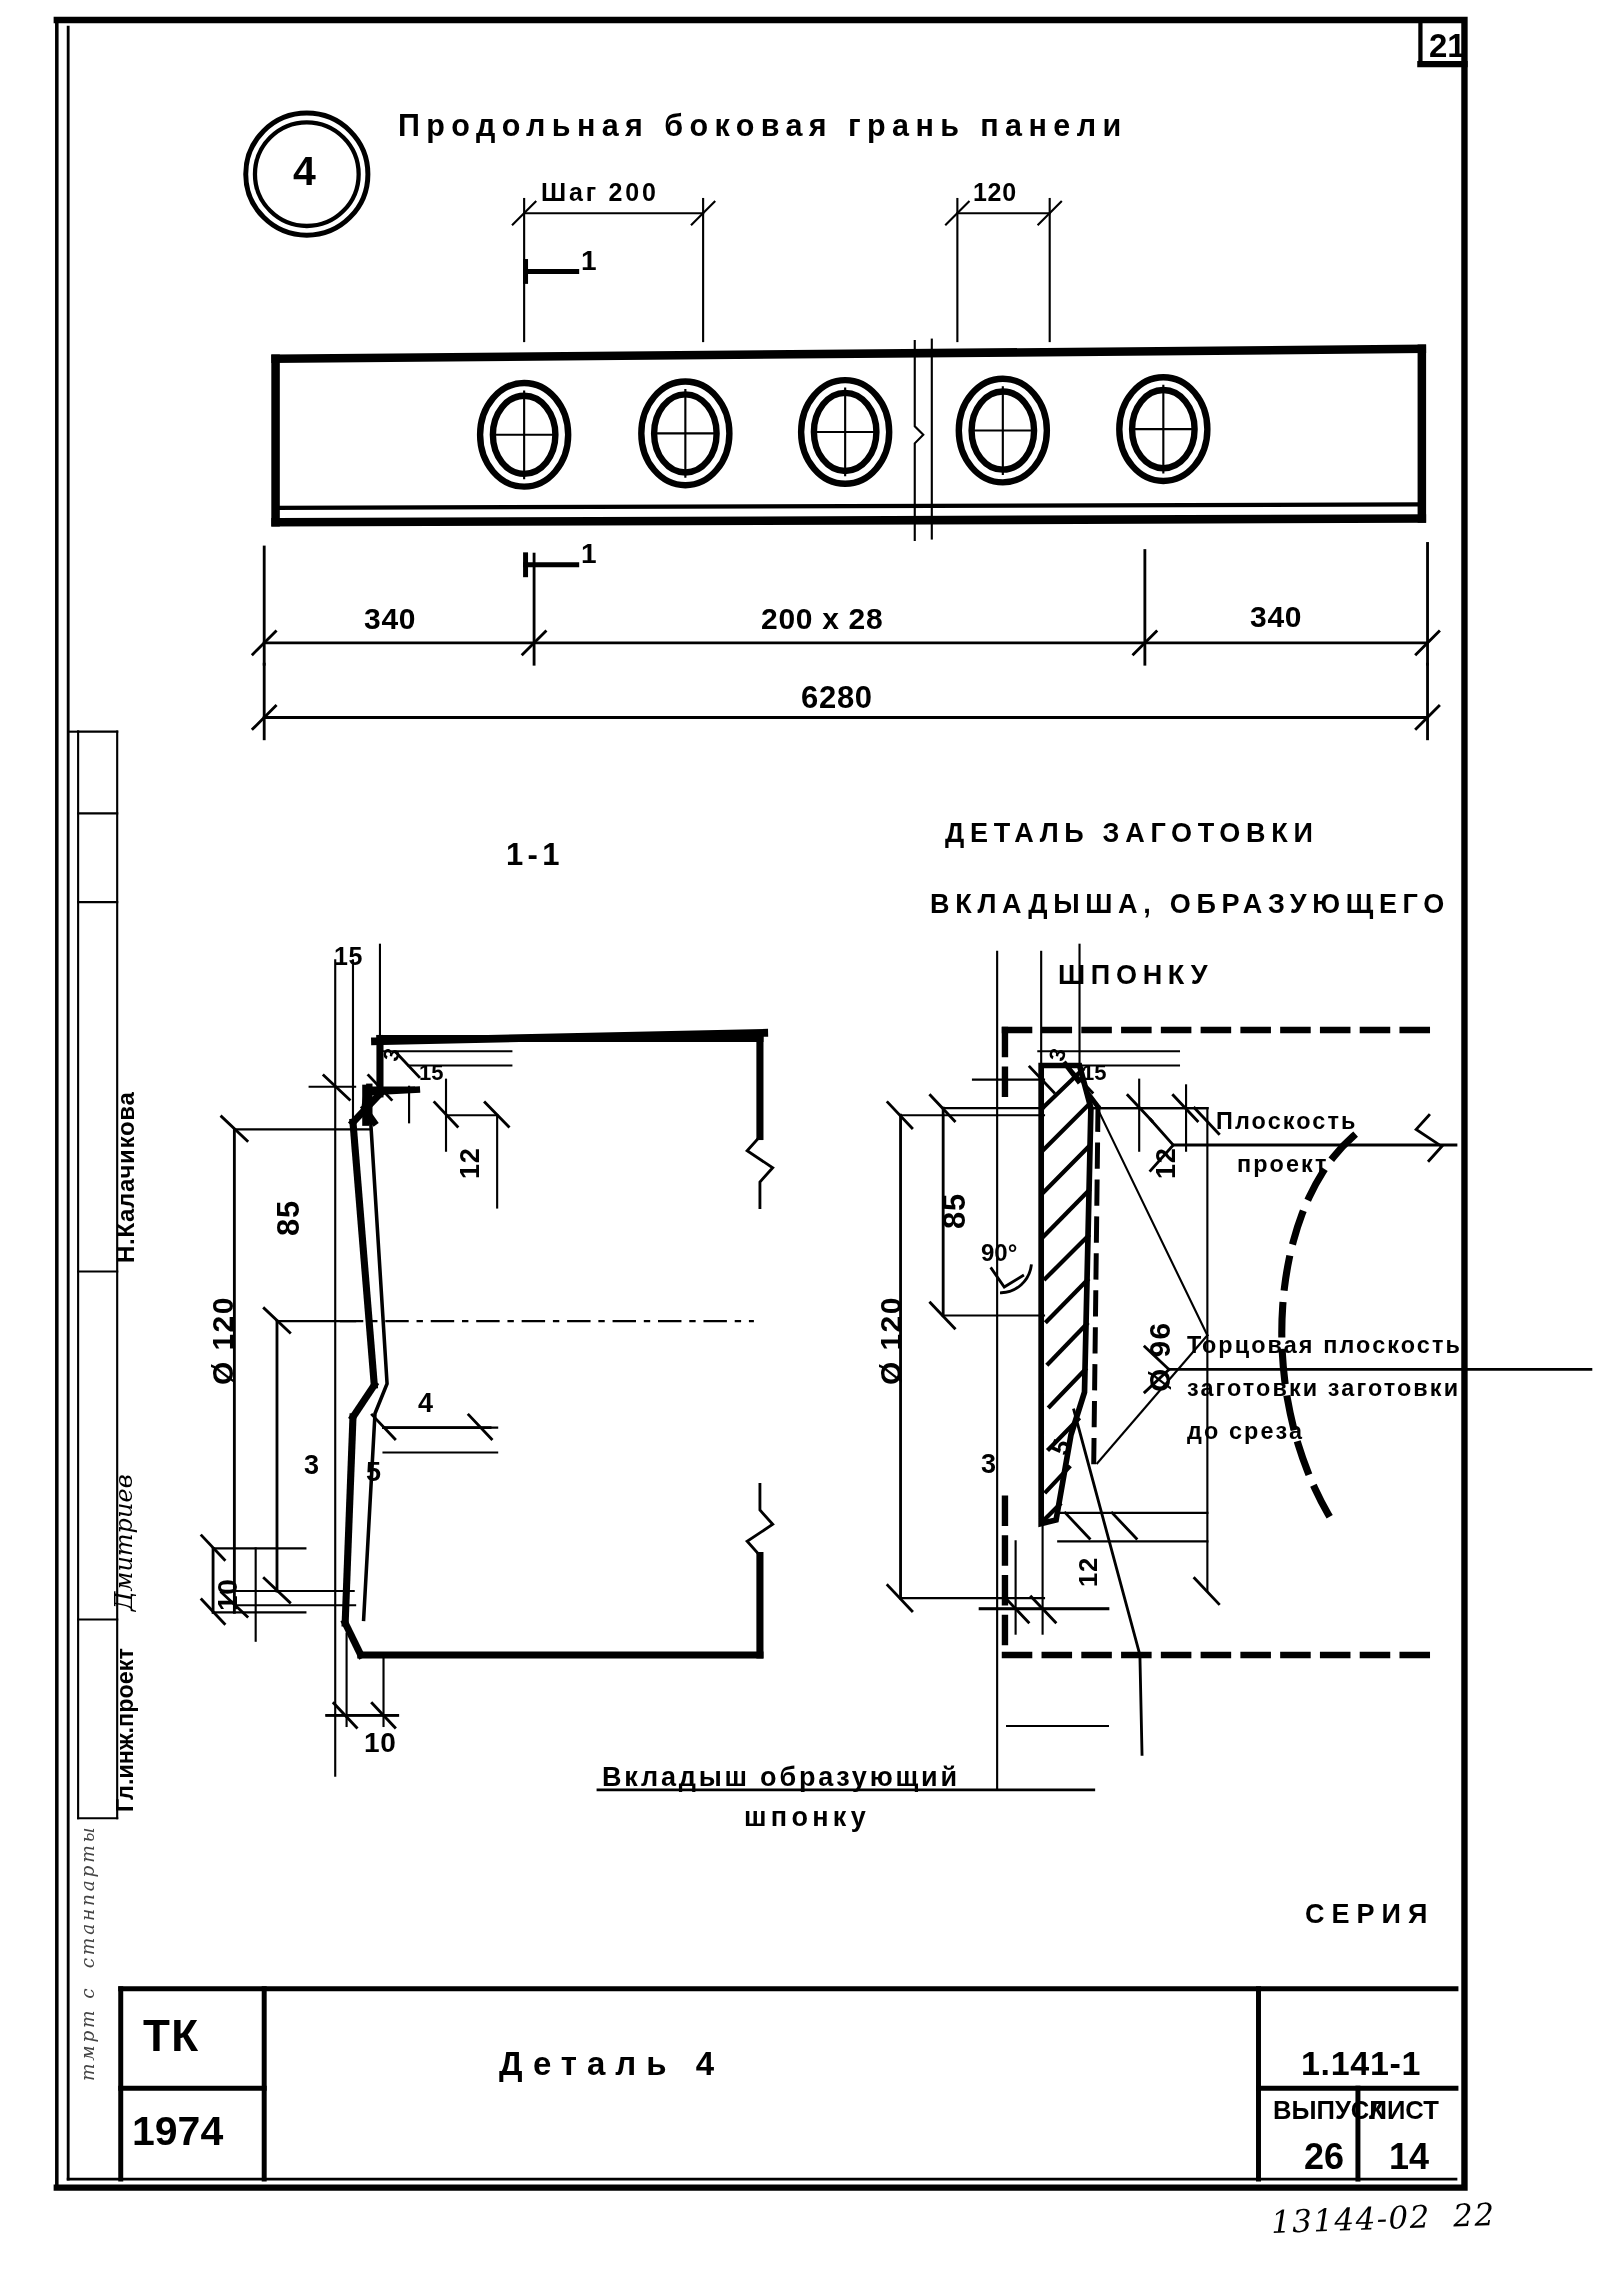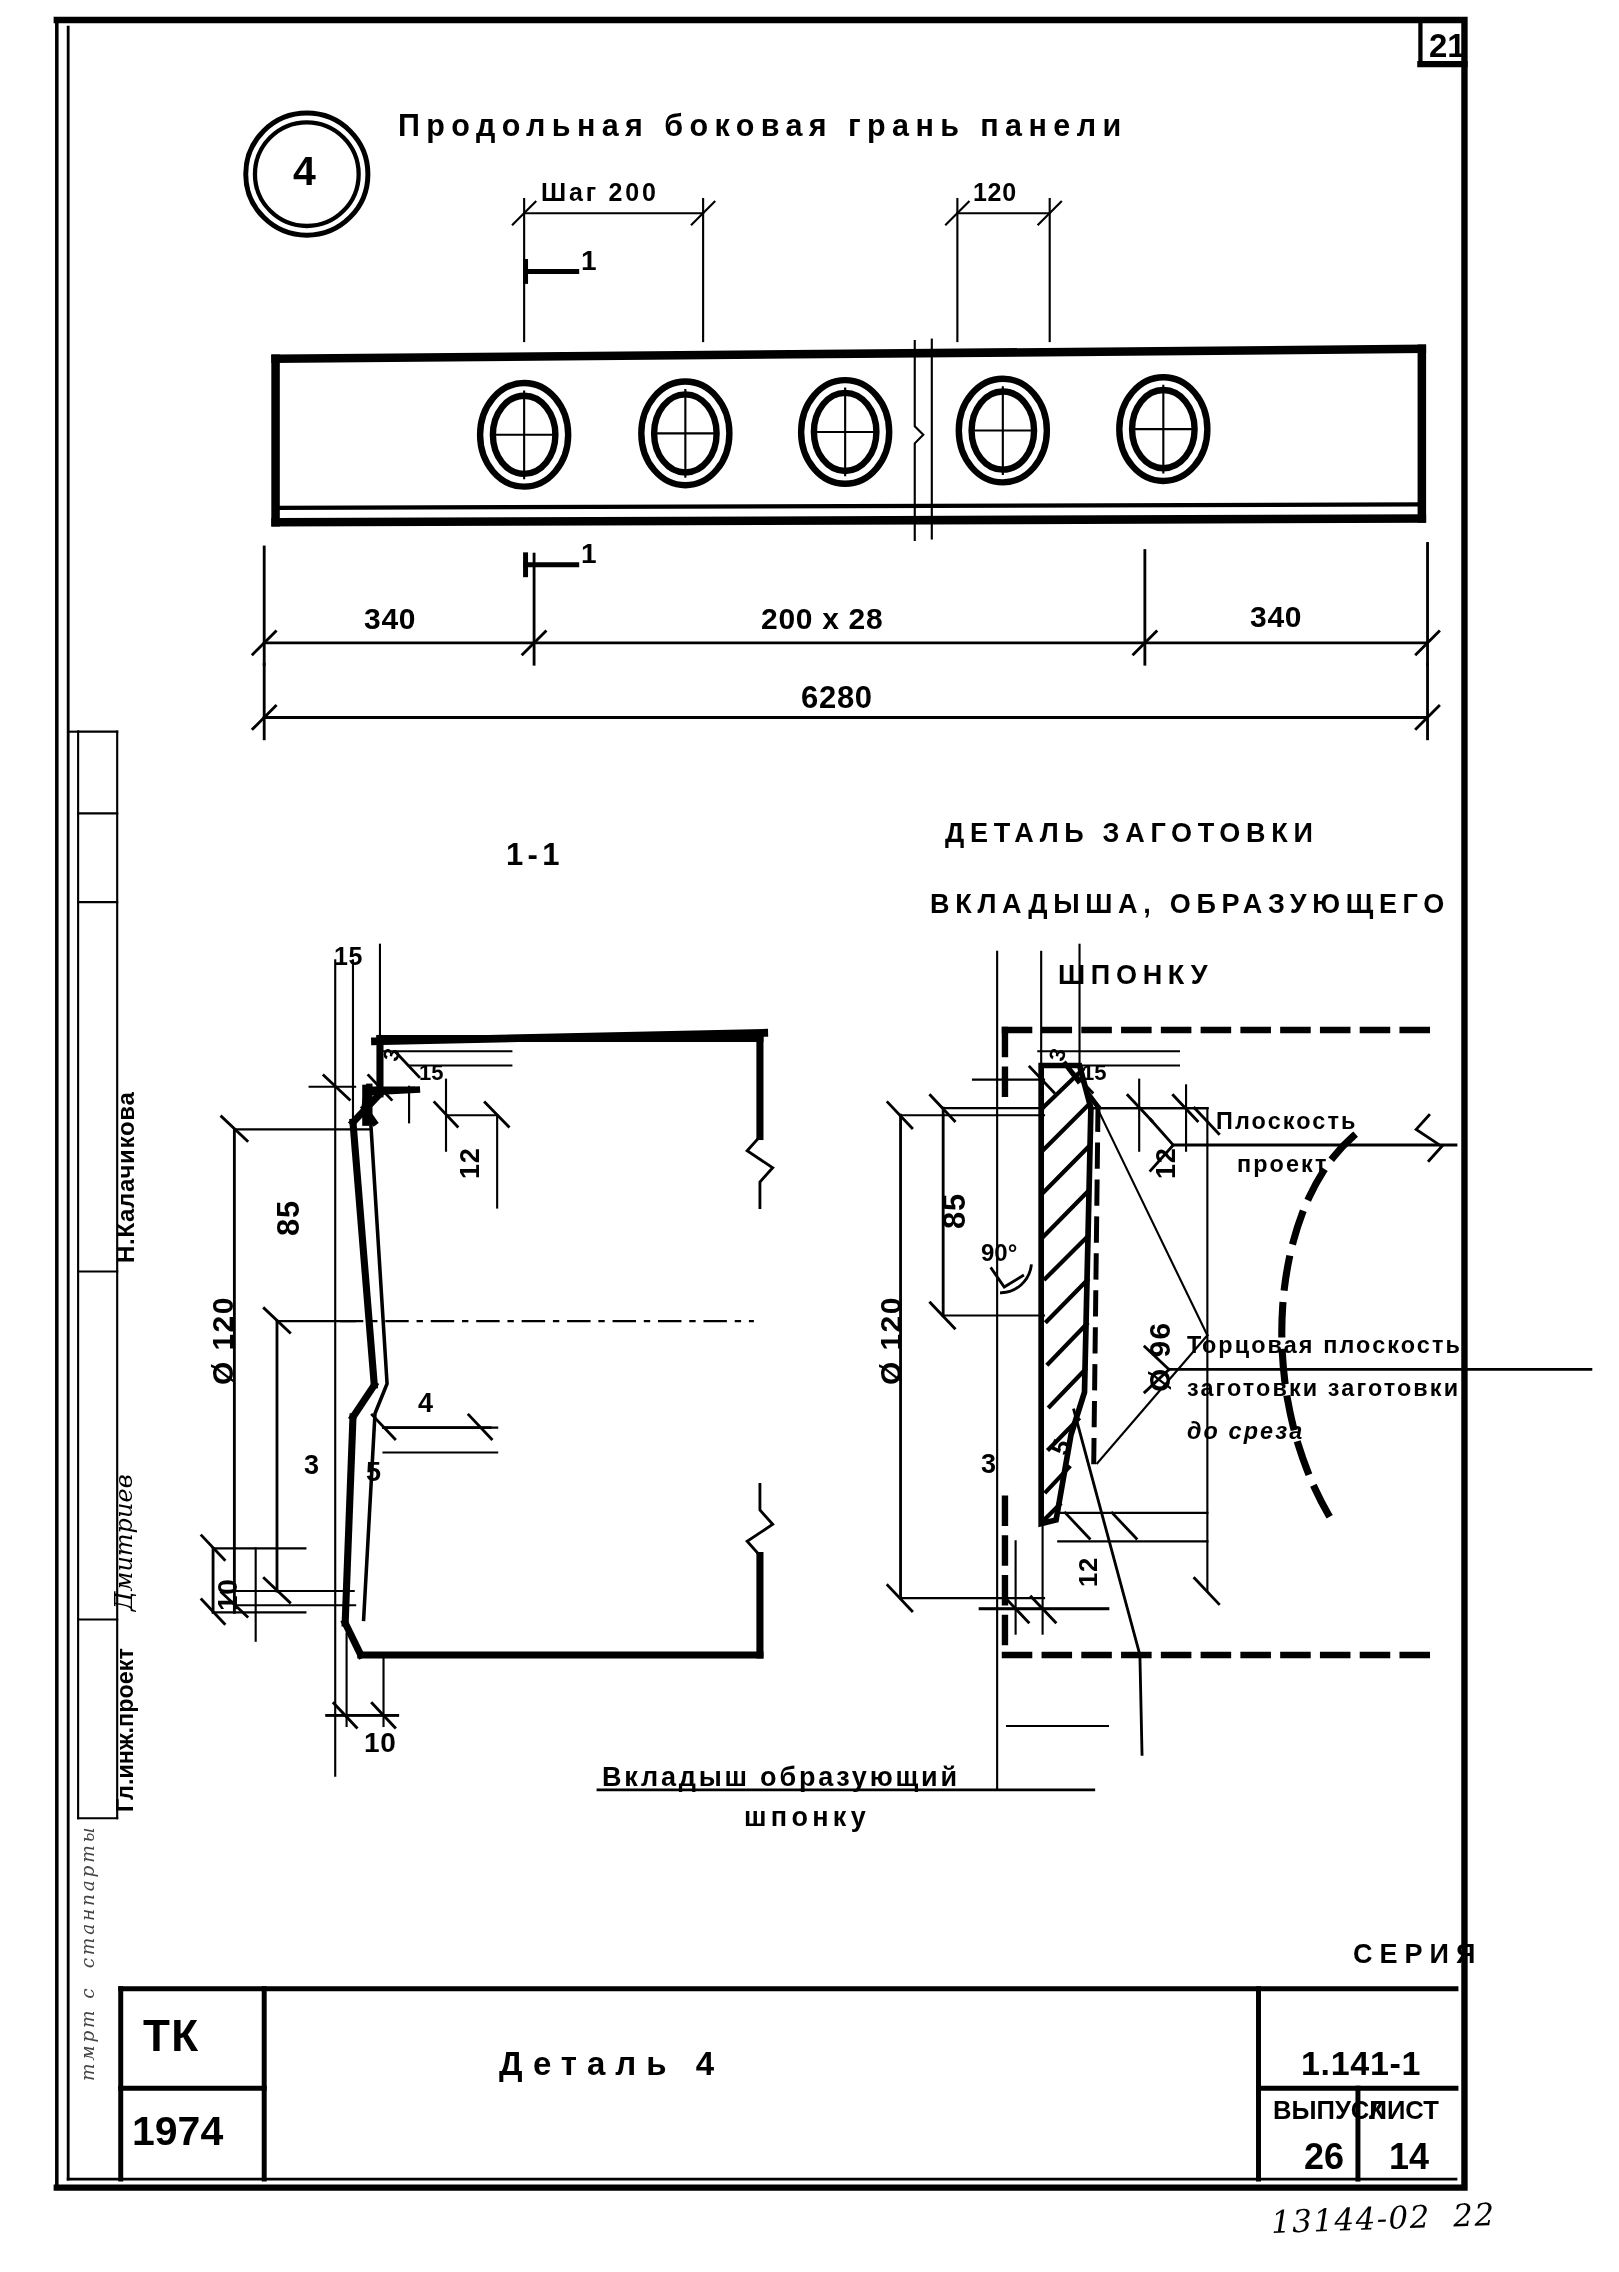--- a/index.html
+++ b/index.html
@@ -391,34 +391,34 @@
 <div class="txt dim rot90" style="left:1151px;top:1179px;font-size:27px;">12</div>
 <div class="txt dim rot90" style="left:1074px;top:1587px;font-size:25.6px;">12</div>
 <div class="txt dim" style="left:981px;top:1449px;font-size:27px;">3</div>
 <div class="txt dimsm rotm" style="left:1045px;top:1449px;transform:rotate(-70deg);font-size:25.6px;">5</div>
 
 <div class="txt note" style="left:1216px;top:1108px;">Плоскость</div>
 <div class="txt note" style="left:1237px;top:1151px;">проект</div>
 
 <div class="txt note" style="left:1187px;top:1332px;text-align:center;">Торцовая плоскость</div>
 <div class="txt note" style="left:1187px;top:1375px;">заготовки заготовки</div>
-<div class="txt note" style="left:1187px;top:1418px;font-style:italic;">до среза</div>
+<div class="txt note" style="left:1187px;top:1418px;">до среза</div>
 
 <div class="txt" style="left:602px;top:1753px;font-size:27px;letter-spacing:2.8px;margin-top:9px;">Вкладыш образующий</div>
 <div class="txt" style="left:744px;top:1802px;font-size:27px;letter-spacing:4.3px;">шпонку</div>
 
 <div class="txt rot90" style="left:112px;top:1263px;font-size:24px;letter-spacing:0.7px;">Н.Калачикова</div>
 <div class="txt rot90 hand" style="left:110px;top:1611px;font-size:24px;font-weight:normal;">Дмитриев</div>
 <div class="txt rot90" style="left:112px;top:1812px;font-size:23.4px;letter-spacing:0;">Гл.инж.проект</div>
 <div class="txt rot90 hand" style="left:77px;top:2081px;font-size:18.5px;color:#444;letter-spacing:2.8px;">тмрт с  станпарты</div>
 
 <div class="txt" style="left:143px;top:2011px;font-size:44px;letter-spacing:1.4px;text-align:center;">ТК</div>
 <div class="txt" style="left:132px;top:2108px;font-size:41px;letter-spacing:0;">1974</div>
 <div class="txt tbbig" style="left:499px;top:2045px;">Деталь 4</div>
-<div class="txt tb" style="left:1305px;top:1939px;letter-spacing:7px;margin-left:48px;">СЕРИЯ</div>
+<div class="txt tb" style="left:1305px;top:1899px;letter-spacing:7px;">СЕРИЯ</div>
 <div class="txt tb" style="left:1301px;top:2044px;font-size:34px;letter-spacing:0.7px;">1.141-1</div>
 <div class="txt" style="left:1273px;top:2096px;font-size:25.6px;letter-spacing:0;">ВЫПУСК</div>
 <div class="txt" style="left:1304px;top:2136px;font-size:36px;">26</div>
 <div class="txt" style="left:1369px;top:2096px;font-size:25.6px;letter-spacing:0;">ЛИСТ</div>
 <div class="txt" style="left:1389px;top:2136px;font-size:36px;">14</div>
 
 <div class="txt hand" style="left:1271px;top:2200px;font-size:31px;font-weight:normal;letter-spacing:1.4px;transform:rotate(-2deg);">13144-02  22</div>
 
 </div>
 

